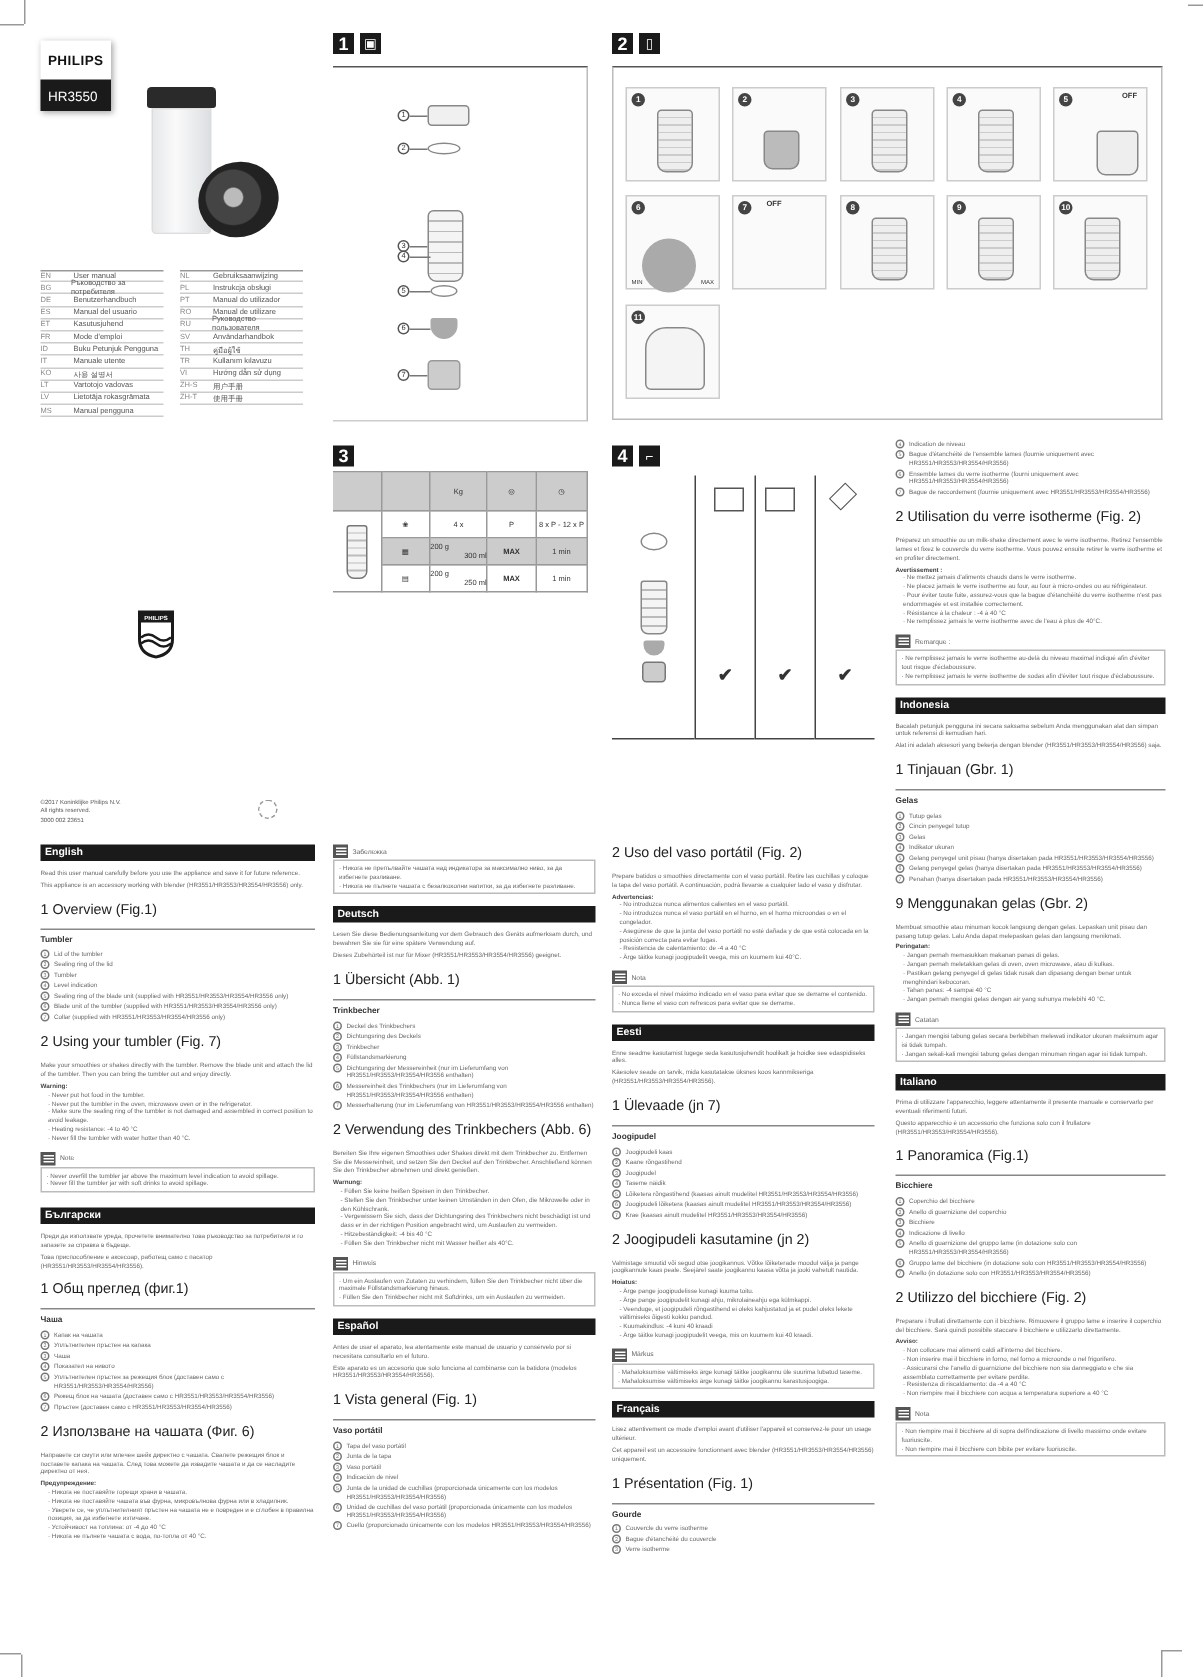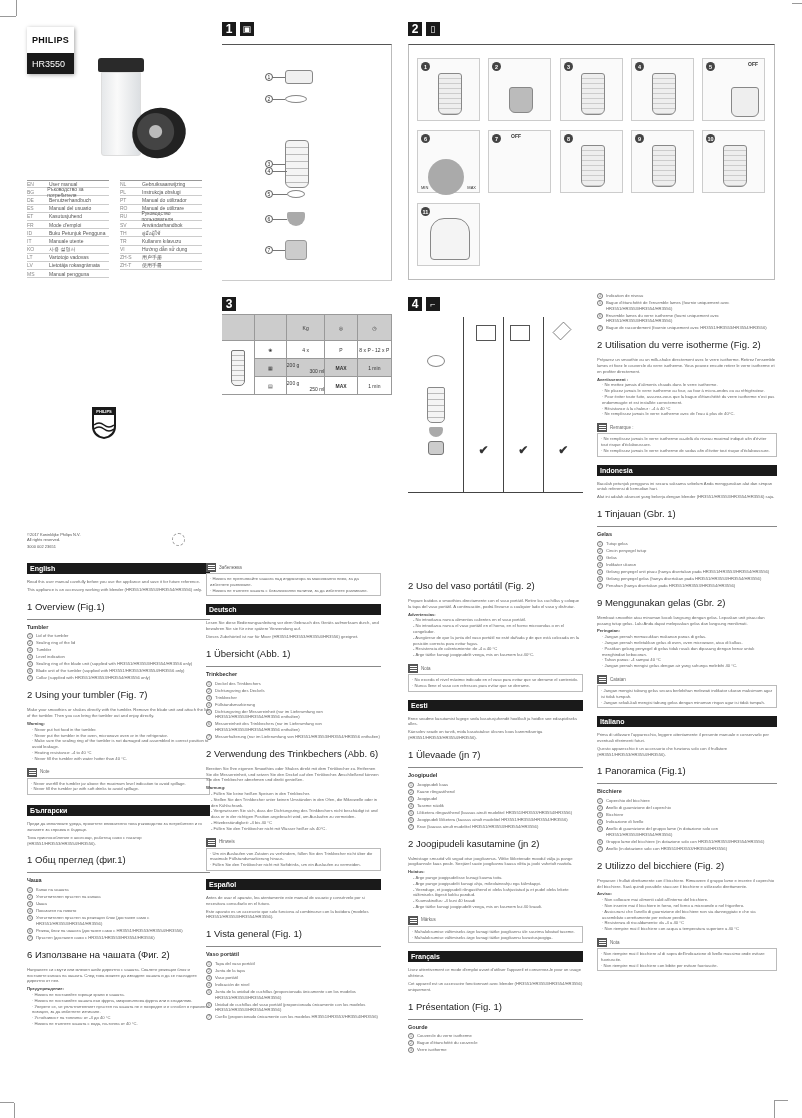--- a/index.html
+++ b/index.html
@@ -429,33 +429,33 @@
       <span>Уплътнителен пръстен за режещия блок (доставен само с HR3551/HR3553/HR3554/HR3556)</span>
     </div>
   <div class="li">
       <span class="c">6</span>
       <span>Режещ блок на чашата (доставен само с HR3551/HR3553/HR3554/HR3556)</span>
     </div>
   <div class="li">
       <span class="c">7</span>
       <span>Пръстен (доставен само с HR3551/HR3553/HR3554/HR3556)</span>
     </div>
-  <div class="h1">6    Използване на чашата (Фиг. 2)</div>
+  <div class="h1">2    Използване на чашата (Фиг. 6)</div>
   <div class="p">Направете си смути или млечен шейк директно с чашата. Свалете режещия блок и поставете капака на чашата. След това можете да извадите чашата и да се насладите директно от нея.</div>
   <div class="wt">Предупреждение:</div>
   <div class="bul">
     <div>· <span>Никога не поставяйте горещи храни в чашата.</span></div>
     <div>· <span>Никога не поставяйте чашата във фурна, микровълнова фурна или в хладилник.</span></div>
     <div>· <span>Уверете се, че уплътнителният пръстен на чашата не е повреден и е сглобен в правилна позиция, за да избегнете изтичане.</span></div>
     <div>· <span>Устойчивост на топлина: от -4 до 40 °C</span></div>
     <div>· <span>Никога не пълнете чашата с вода, по-топла от 40 °C.</span></div>
   </div>
 </div>
 
-<div class="col" style="left:206px;top:563px;width:175px">
+<div class="col" style="left:222px;top:563px;width:175px">
   <div class="note-h" style="margin-top:0">
       <span class="note-ico">
         <i></i>
         <i></i>
         <i></i>
       </span>
       <span>Забележка</span>
     </div>
   <div class="note-box">
     <div>· <span>Никога не препълвайте чашата над индикатора за максимално ниво, за да избегнете разливане.</span></div>
@@ -545,21 +545,21 @@
       <span class="c">6</span>
       <span>Unidad de cuchillas del vaso portátil (proporcionada únicamente con los modelos HR3551/HR3553/HR3554/HR3556)</span>
     </div>
   <div class="li">
       <span class="c">7</span>
       <span>Cuello (proporcionado únicamente con los modelos HR3551/HR3553/HR3554/HR3556)</span>
     </div>
 </div>
 
 <div class="col" style="left:408px;top:563px;width:175px">
-  <div class="h1" style="margin-top:17px">2  Uso del vaso portátil (Fig. 2)</div>
+  <div class="h1" style="margin-top:0">2  Uso del vaso portátil (Fig. 2)</div>
   <div class="p">Prepare batidos o smoothies directamente con el vaso portátil. Retire las cuchillas y coloque la tapa del vaso portátil. A continuación, podrá llevarse a cualquier lado el vaso y disfrutar.</div>
   <div class="wt">Advertencias:</div>
   <div class="bul">
     <div>- <span>No introduzca nunca alimentos calientes en el vaso portátil.</span></div>
     <div>- <span>No introduzca nunca el vaso portátil en el horno, en el horno microondas o en el congelador.</span></div>
     <div>- <span>Asegúrese de que la junta del vaso portátil no esté dañada y de que está colocada en la posición correcta para evitar fugas.</span></div>
     <div>- <span>Resistencia de calentamiento: de -4 a 40 °C</span></div>
     <div>- <span>Ärge täitke kunagi joogipudelit veega, mis on kuumem kui 40°C.</span></div>
   </div>
   <div class="note-h">

